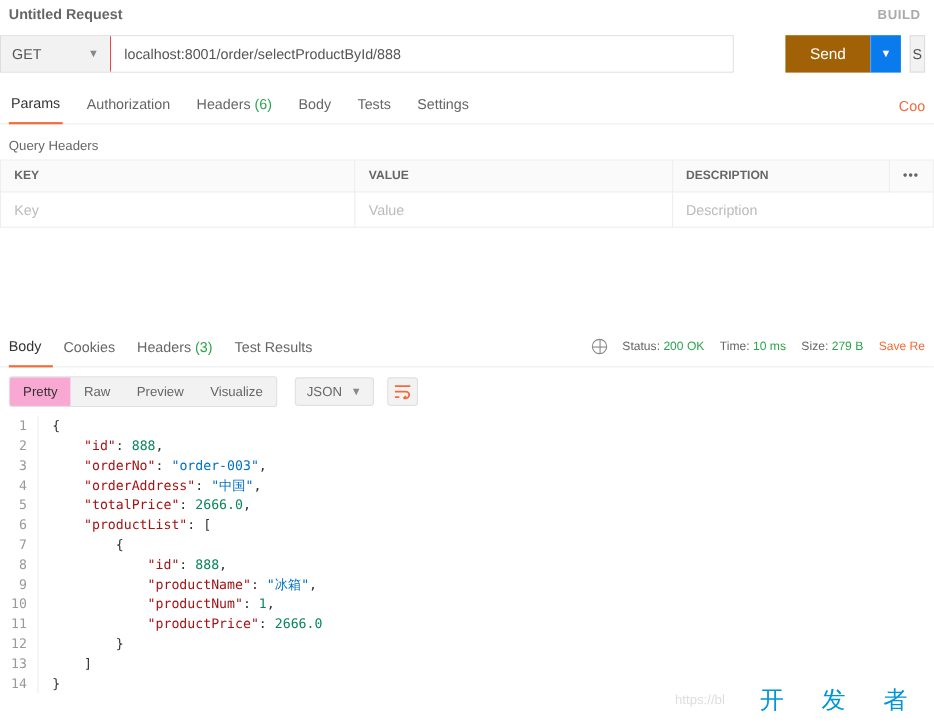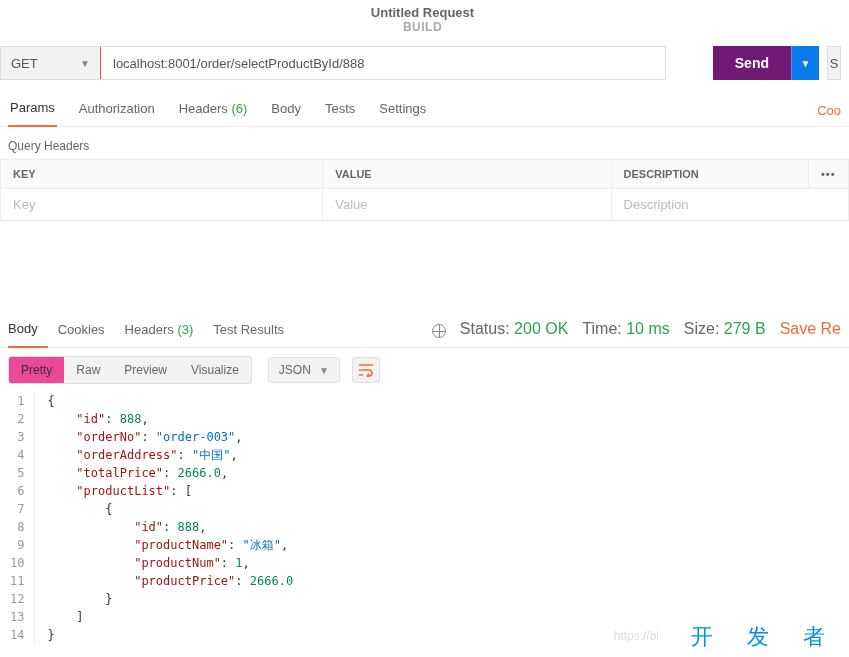--- a/index.html
+++ b/index.html
@@ -12,21 +12,20 @@
     height: 657px;
     overflow: hidden;
     position: relative;
   }
   .topline {
     display: flex;
     justify-content: space-between;
     align-items: center;
     padding: 5px 12px 8px 8px;
     font-size: 13px;
-    flex-direction: column;
   }
   .title { color: #666; font-weight: 600; }
   .build { color: #aaa; font-size: 12px; letter-spacing: 0.5px; font-weight:600; }
   .request-row {
     display: flex;
     gap: 8px;
     padding: 4px 8px 8px 0;
     align-items: stretch;
     height: 46px;
   }
@@ -54,24 +53,24 @@
     background: #fff;
     padding: 0 12px;
     font-size: 13px;
     color: #555;
     outline: none;
   }
   .send-wrap {
     display: flex;
   }
   .send {
-    background: #701a75;
+    background: #a16207;
     color: #fff;
     border: none;
-    font-weight: 700;
+    font-weight: 400;
     font-size: 14px;
     padding: 0 22px;
     cursor: pointer;
     margin-left: 39px;
   }
   .send-dd {
     background: #097BED;
     border: none;
     border-left: 1px solid rgba(255,255,255,0.25);
     color: #fff;
@@ -155,23 +154,23 @@
   .resp-tab:first-child { padding-left: 0; }
   .resp-tab.active {
     color: #333;
     border-bottom: 2px solid #F26B3A;
     margin-bottom: -1px;
   }
   .resp-meta {
     margin-left: auto;
     display: flex;
     gap: 14px;
-    align-items: flex-end;
-    color: #666;
-    font-size: 16px;
+    align-items: center;
+    color: #666;
+    font-size: 11px;
   }
   .resp-meta .globe {
     width:14px; height:14px; border:1px solid #888; border-radius:50%;
     position:relative;
   }
   .resp-meta .globe::before {
     content:""; position:absolute; left:6px; top:0; width:1px; height:100%; background:#888;
   }
   .resp-meta .globe::after {
     content:""; position:absolute; top:6px; left:0; height:1px; width:100%; background:#888;
@@ -191,21 +190,21 @@
     border-radius: 3px;
     overflow: hidden;
     font-size: 12px;
   }
   .seg-btn {
     padding: 6px 12px;
     cursor: pointer;
     color: #666;
   }
   .seg-btn.active {
-    background: #ec4899;
+    background: #f9a8d4;
     color: #333;
   }
   .json-dd {
     margin-left: 10px;
     background: #f2f2f2;
     border: 1px solid #e0e0e0;
     border-radius: 3px;
     padding: 5px 10px;
     font-size: 12px;
     color: #666;

